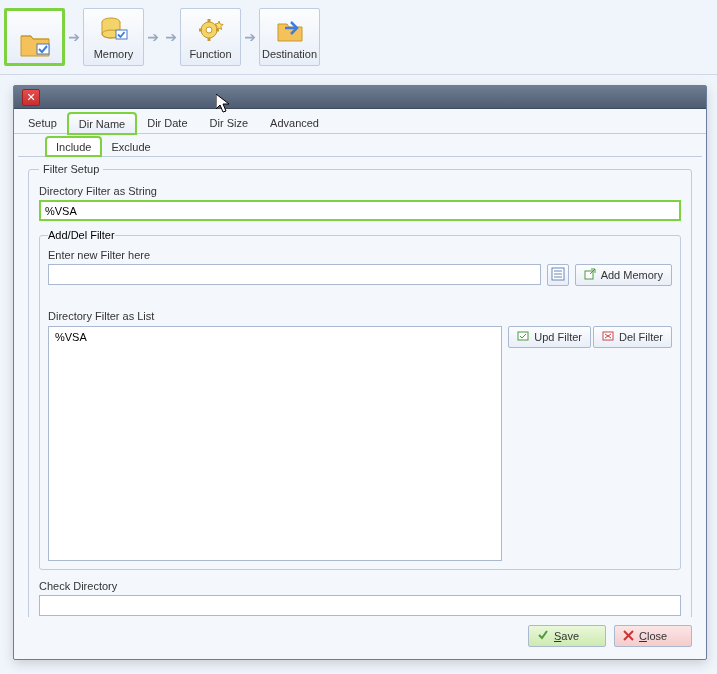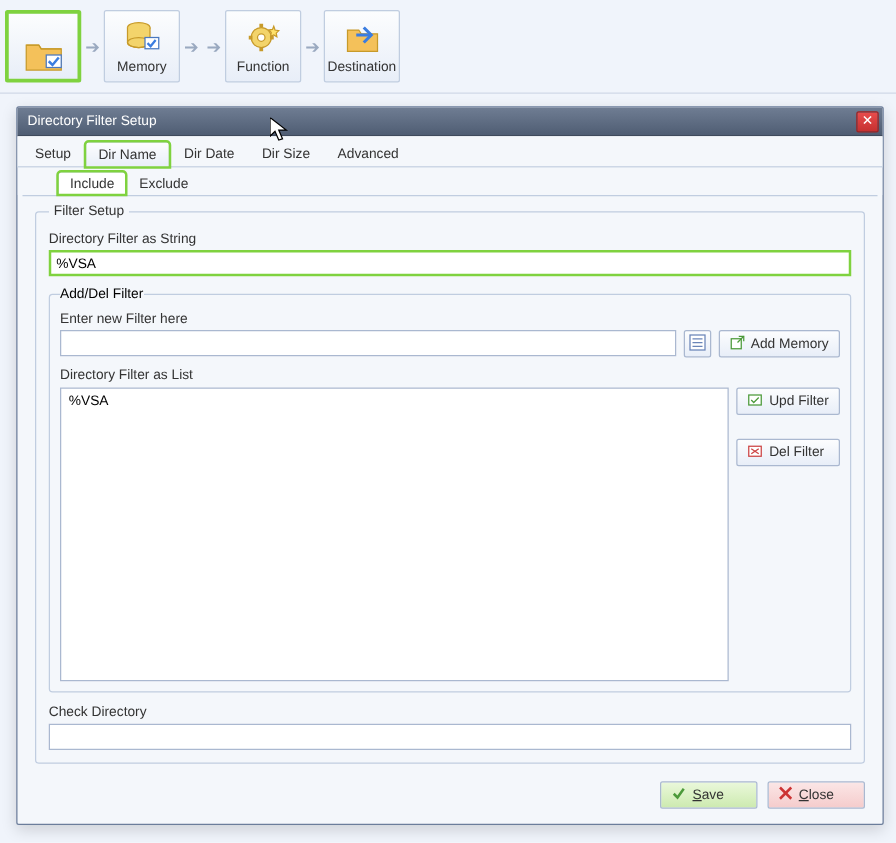--- a/index.html
+++ b/index.html
@@ -44,21 +44,21 @@
 .icon-btn { width: 22px; height: 22px; border: 1px solid #aab8d0; background: linear-gradient(#fcfdfe,#e8eef8); border-radius: 2px; display:flex; align-items:center; justify-content:center; cursor: pointer; }
 
 .action-btn { height: 22px; border: 1px solid #aab8d0; background: linear-gradient(#fcfdfe,#e8eef8); border-radius: 2px; padding: 0 8px; display: inline-flex; align-items: center; gap: 5px; cursor: pointer; min-width: 78px; }
 .action-btn.save { background: linear-gradient(#eaf8da,#cdeab0); }
 .action-btn.close { background: linear-gradient(#fbe6e6,#f5cccc); }
 .action-btn .btxt { color: #333; }
 .action-btn .btxt u { text-decoration: underline; }
 
 .list-row { display: flex; gap: 6px; align-items: flex-start; margin-top: 4px; }
 .listbox { flex: 1; height: 235px; border: 1px solid #aab8d0; background: #fff; padding: 4px 6px; overflow: auto; }
-.list-buttons { display: flex; flex-direction: column; gap: 19px; }
+.list-buttons { display: flex; flex-direction: row; gap: 2px; }
 
 .dialog-footer { display: flex; justify-content: flex-end; gap: 8px; padding: 8px 14px 12px 0; }
 </style>
 </head>
 <body>
 
 <div class="toolbar">
   <div class="toolbar-item highlighted">
     <div class="icon-wrap">
       <svg width="32" height="28" viewBox="0 0 32 28">
@@ -113,21 +113,20 @@
           <path d="M16 6l6 6-6 6" fill="none" stroke="#3b7de0" stroke-width="2.5"></path>
           <path d="M10 12h12" stroke="#3b7de0" stroke-width="2.5"></path>
         </svg>
     </div>
     <span class="label">Destination</span>
   </div>
 </div>
 
 <div class="dialog">
   <div class="dialog-titlebar">
-    <span class="title">Directory Filter Setup</span>
     <div class="dialog-close">
       <span>✕</span>
     </div>
   </div>
 
   <div class="tabs">
     <div class="tab"><span>Setup</span></div>
     <div class="tab active highlighted"><span>Dir Name</span></div>
     <div class="tab"><span>Dir Date</span></div>
     <div class="tab"><span>Dir Size</span></div>
@@ -169,21 +168,21 @@
                 <svg width="12" height="12" viewBox="0 0 12 12">
                     <rect x="1" y="3" width="8" height="8" fill="#fff" stroke="#4c9a3a"></rect>
                     <path d="M7 1h4v4" fill="none" stroke="#4c9a3a"></path>
                     <line x1="11" y1="1" x2="6" y2="6" stroke="#4c9a3a"></line>
                   </svg>
               </span>
               <span class="btxt">Add Memory</span>
             </button>
           </div>
 
-          <label class="form-label" style="margin-top:8px">Directory Filter as List</label>
+          <label class="form-label" style="margin-top:24px">Directory Filter as List</label>
           <div class="list-row">
             <div class="listbox">
               <div>%VSA</div>
             </div>
             <div class="list-buttons">
               <button class="action-btn">
                 <span>
                   <svg width="12" height="12" viewBox="0 0 12 12">
                       <rect x="1" y="2" width="10" height="8" fill="#fff" stroke="#4c9a3a"></rect>
                       <path d="M3 6l2 2 4-4" stroke="#4c9a3a" fill="none"></path>

